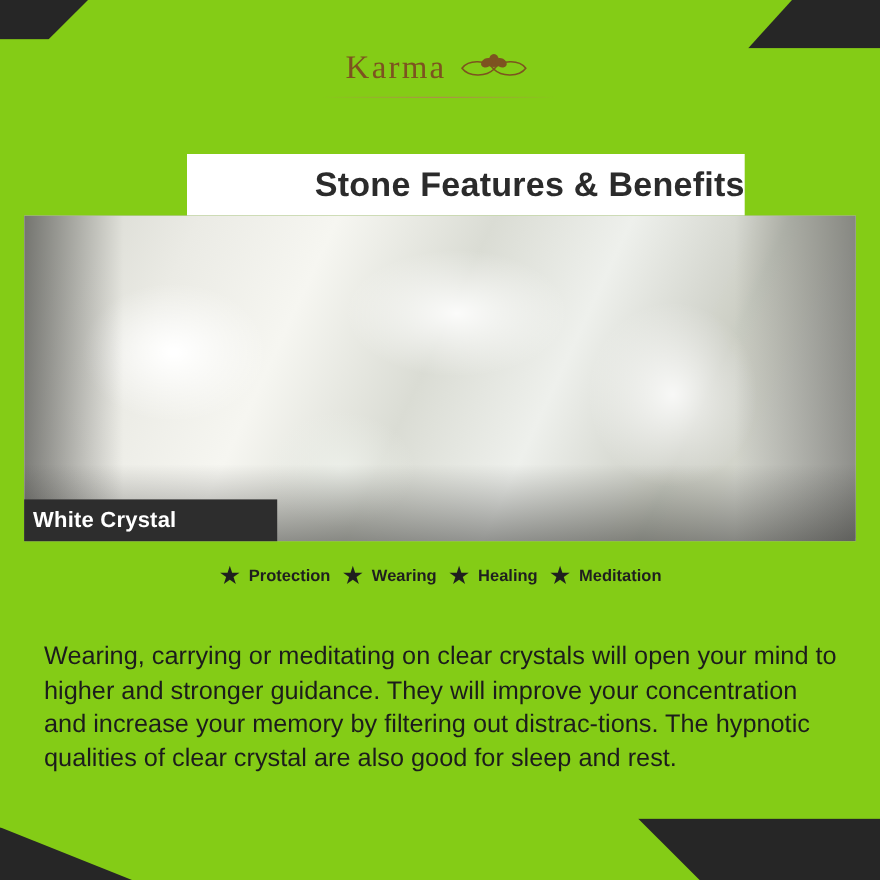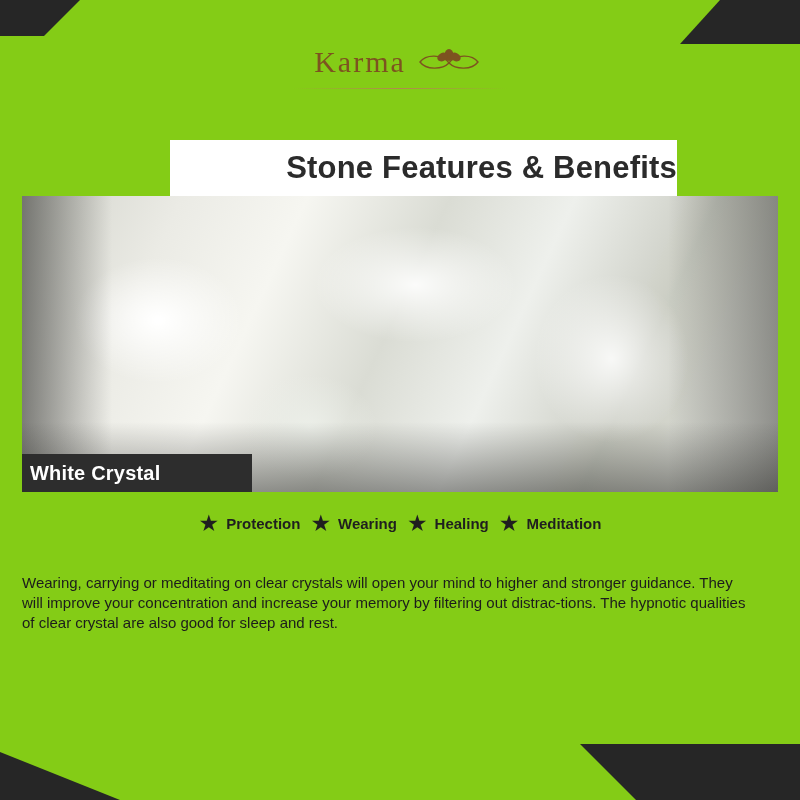--- a/index.html
+++ b/index.html
@@ -200,23 +200,23 @@
     font-size: 15px;
     font-weight: bold;
     color: #1f1f1f;
     white-space: nowrap;
   }
 
   
   .body-copy {
     position: absolute;
     top: 558px;
-    left: 22px;
+    left: 40px;
     width: 726px;
-    font-size: 15px;
+    font-size: 23px;
     line-height: 1.33;
     color: #1c1c1c;
     text-align: left;
     hyphens: manual;
   }
 </style>
 </head>
 <body>
 
 <div class="page">

